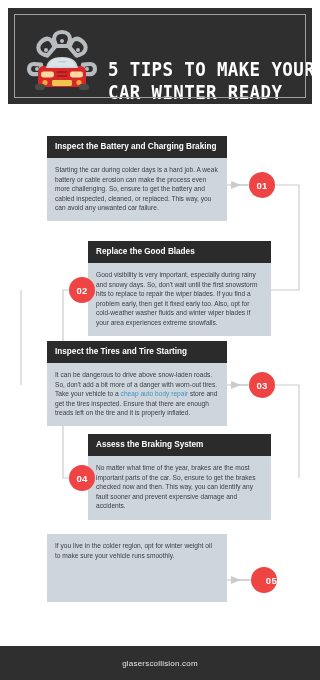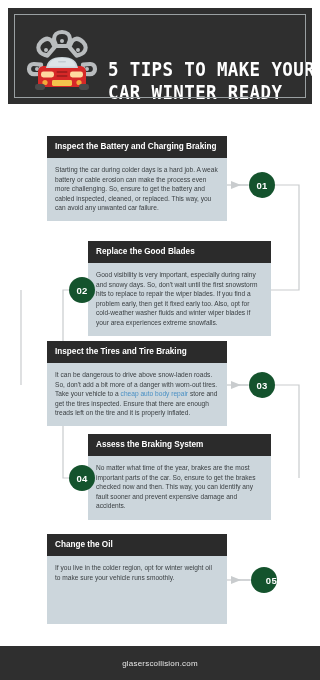--- a/index.html
+++ b/index.html
@@ -72,21 +72,21 @@
   }
   .card-body a, .card-body .link{
     color:#4a90c4;
     text-decoration:none;
   }
 
   
   .badge{
     position:absolute;
     width:26px;height:26px;border-radius:50%;
-    background:#14532d;color:#ffffff;
+    background:#ef4444;color:#ffffff;
     display:flex;align-items:center;justify-content:center;
     font-size:9.5px;font-weight:bold;letter-spacing:0.3px;
     z-index:5;
   }
 
   
   .footer{
     position:absolute;left:0;bottom:0;width:320px;height:34px;
     background:#2f2f2f;
     display:flex;align-items:center;justify-content:center;
@@ -197,41 +197,40 @@
     <div class="card-head">Replace the Good Blades</div>
     <div class="card-body">
       <span>Good visibility is very important, especially during rainy and snowy days. So, don't wait until the first snowstorm hits to replace to repair the wiper blades. If you find a problem early, then get it fixed early too. Also, opt for cold-weather washer fluids and winter wiper blades if your area experiences extreme snowfalls.</span>
     </div>
   </div>
   <div class="badge" style="left:69px;top:277px;">
     <span>02</span>
   </div>
 
   <div class="card" style="left:47px;top:341px;width:180px;">
-    <div class="card-head">Inspect the Tires and Tire Braking</div>
+    <div class="card-head">Inspect the Tires and Tire Starting</div>
     <div class="card-body">
       <span>It can be dangerous to drive above snow-laden roads. So, don't add a bit more of a danger with worn-out tires. Take your vehicle to a </span><span class="link">cheap auto body repair</span><span> store and get the tires inspected. Ensure that there are enough treads left on the tire and it is properly inflated.</span>
     </div>
   </div>
   <div class="badge" style="left:249px;top:372px;">
     <span>03</span>
   </div>
 
   <div class="card" style="left:88px;top:434px;width:183px;">
     <div class="card-head">Assess the Braking System</div>
     <div class="card-body" style="min-height:64px;">
       <span>No matter what time of the year, brakes are the most important parts of the car. So, ensure to get the brakes checked now and then. This way, you can identify any fault sooner and prevent expensive damage and accidents.</span>
     </div>
   </div>
   <div class="badge" style="left:69px;top:465px;">
     <span>04</span>
   </div>
 
   <div class="card" style="left:47px;top:534px;width:180px;">
-    <div class="card-head">Change the Oil</div>
     <div class="card-body" style="min-height:68px;">
       <span>If you live in the colder region, opt for winter weight oil to make sure your vehicle runs smoothly.</span>
     </div>
   </div>
   <div class="badge" style="left:251px;top:567px;justify-content:flex-end;">
     <span>05</span>
   </div>
 
   <div class="footer">
     <span class="footer-text">glaserscollision.com</span>

